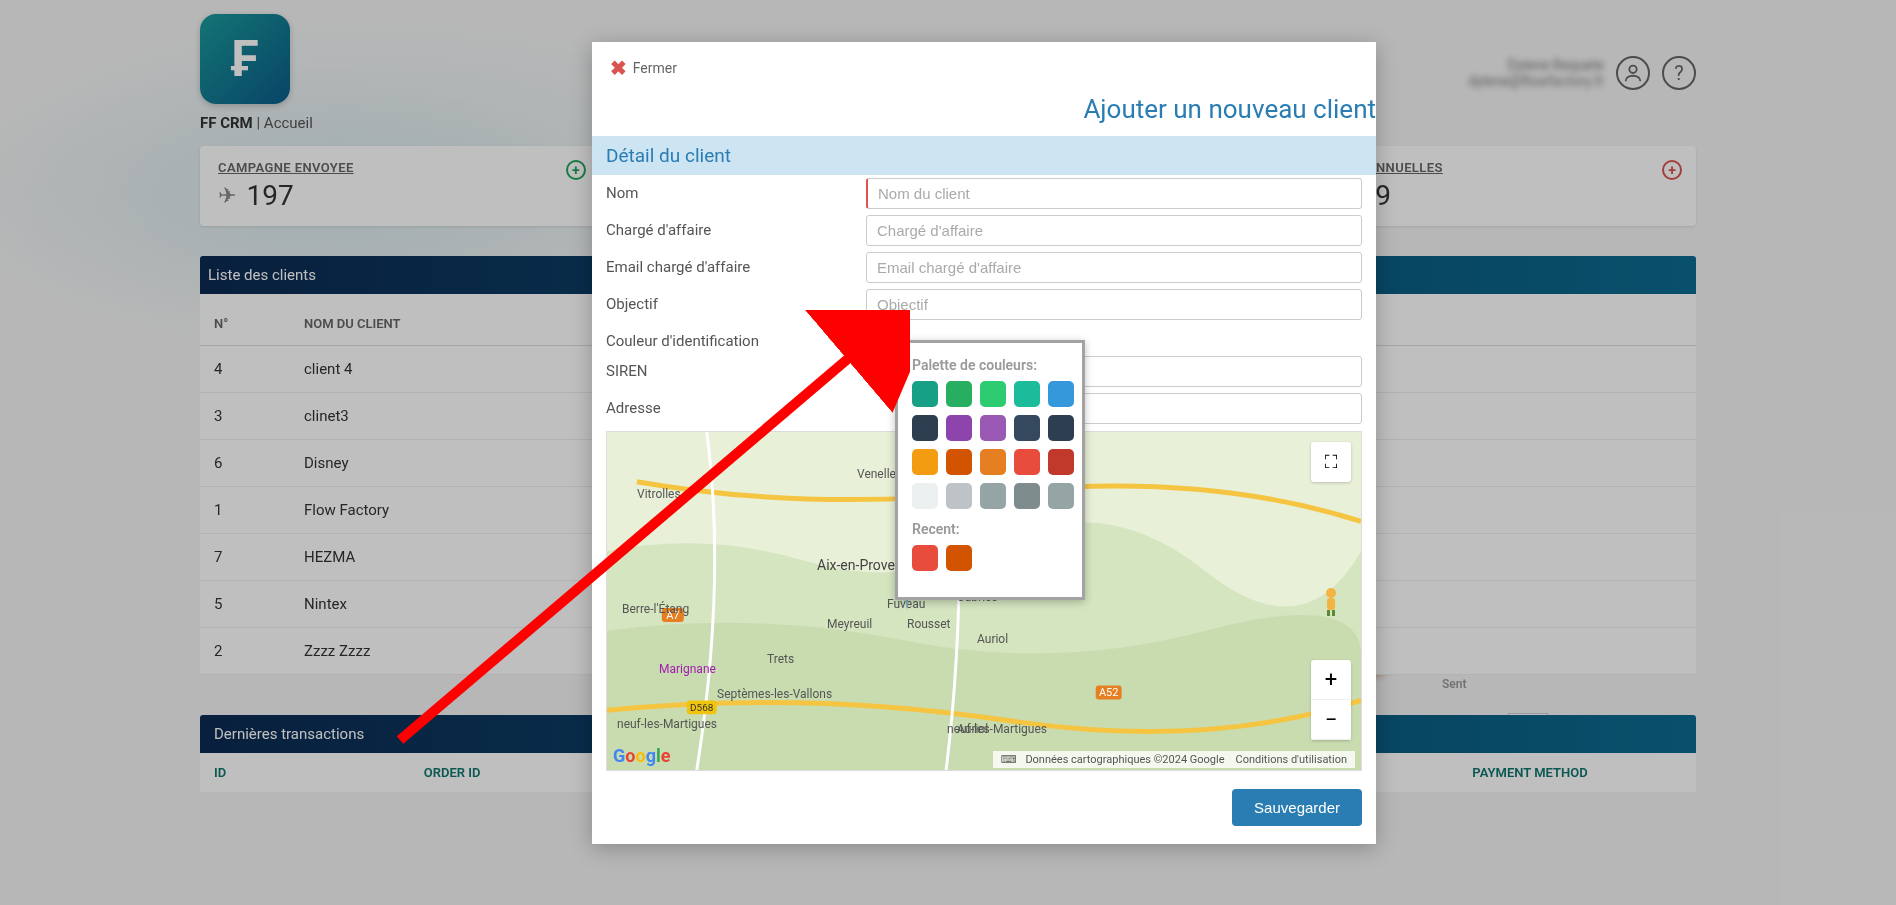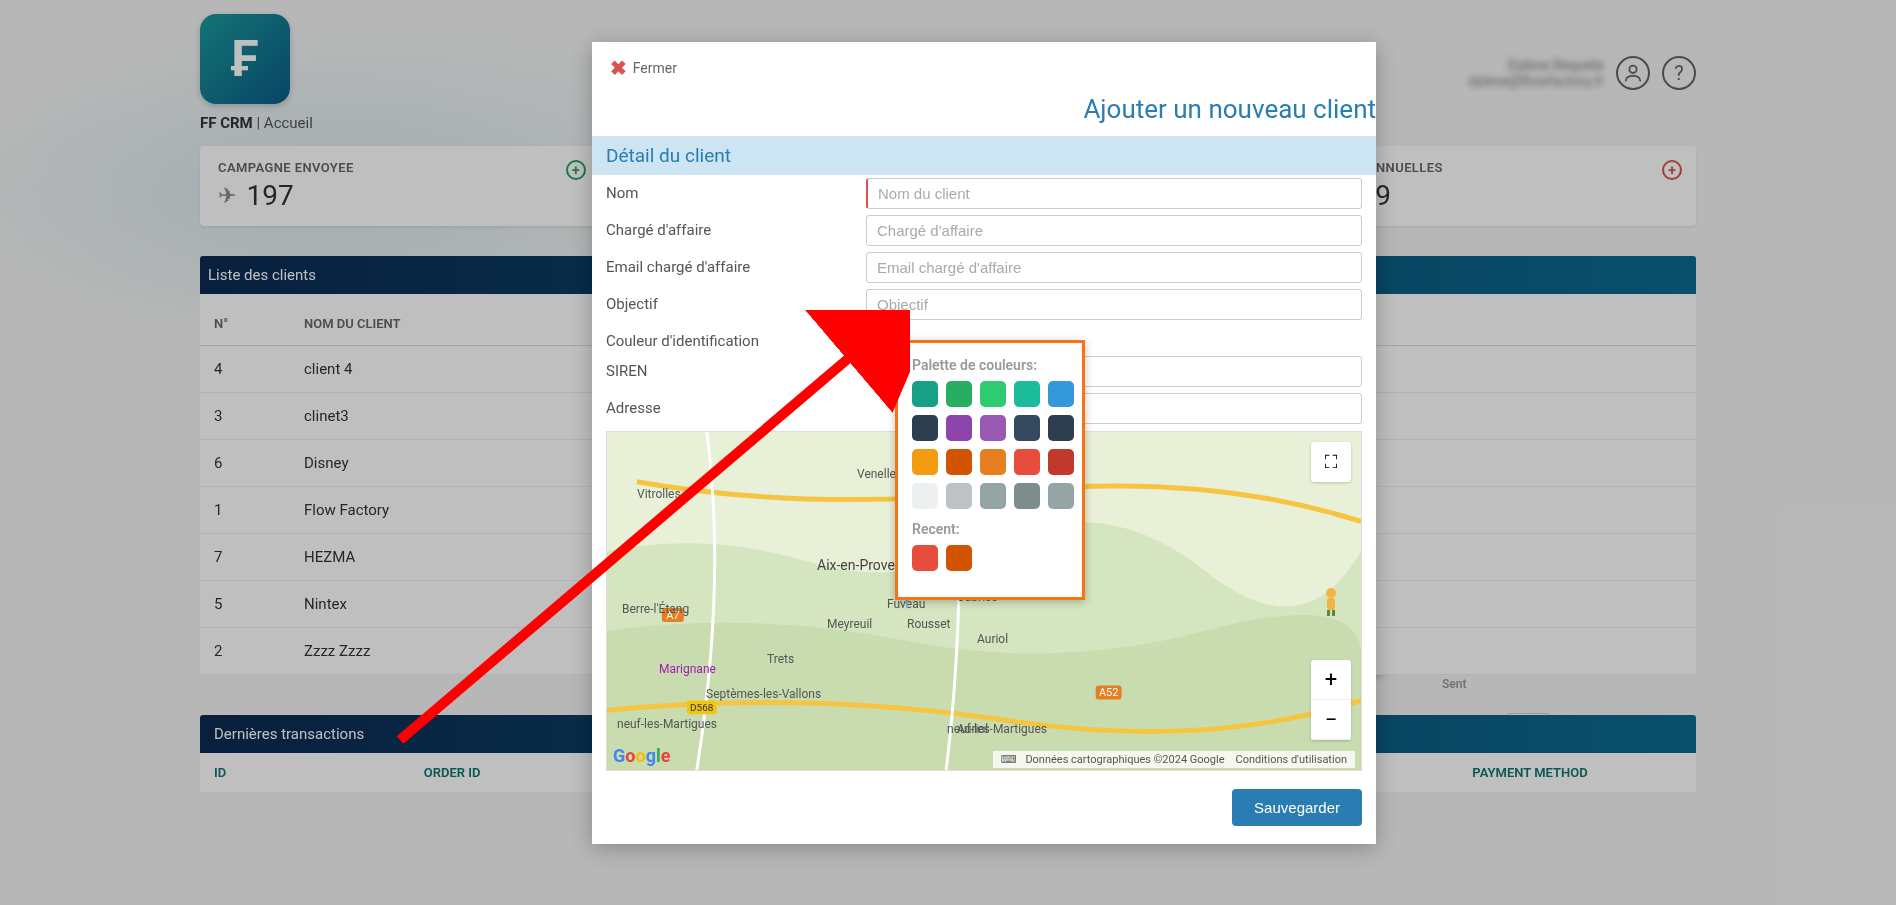--- a/index.html
+++ b/index.html
@@ -19,21 +19,21 @@
 .logo-box { width: 90px; height: 90px; border-radius: 16px; background: linear-gradient(135deg, #1a9b9b, #0b5b8a); display: flex; align-items: center; justify-content: center; color: #fff; font-size: 50px; font-weight: bold; box-shadow: 0 2px 6px rgba(0,0,0,0.2); }
 .brand-row { margin-top: 10px; color: #555; font-size: 15px; }
 .brand-row b { color: #333; }
 .userinfo { margin-left: auto; display: flex; align-items: center; gap: 12px; }
 .user-meta { text-align: right; font-size: 14px; color: #777; filter: blur(3px); }
 .avatar-circle, .help-circle { width: 34px; height: 34px; border: 2px solid #666; border-radius: 50%; display: flex; align-items: center; justify-content: center; font-size: 20px; color: #666; }
 
 
 .stats { display: flex; gap: 14px; margin-top: 14px; }
 .stat-card { flex: 1; background: #fff; border-radius: 4px; box-shadow: 0 1px 3px rgba(0,0,0,0.1); padding: 14px 18px; position: relative; }
-.stat-label { font-size: 13px; color: #666; font-weight: 600; letter-spacing: 0.4px; }
+.stat-label { font-size: 13px; color: #666; font-weight: 600; letter-spacing: 0.4px; text-decoration: underline; }
 .stat-value { font-size: 28px; color: #333; margin-top: 4px; display: flex; align-items: center; gap: 10px; }
 .stat-icon { font-size: 22px; color: #888; }
 .stat-badge { position: absolute; top: 14px; right: 14px; width: 20px; height: 20px; border-radius: 50%; border: 2px solid; display: flex; align-items: center; justify-content: center; font-size: 14px; font-weight: bold; }
 .badge-green { color: #22a45d; border-color: #22a45d; }
 .badge-red { color: #d9534f; border-color: #d9534f; }
 
 
 .panel-bar { background: linear-gradient(90deg, #0b2a52, #0b6b90); color: #fff; padding: 10px 8px; font-size: 15px; margin-top: 30px; border-radius: 3px 3px 0 0; }
 .table { width: 100%; background: #fff; border-collapse: collapse; font-size: 15px; color: #333; }
 .table th { text-align: left; padding: 22px 14px 14px; color: #666; font-weight: 600; font-size: 13px; border-bottom: 1px solid #ddd; }
@@ -77,21 +77,21 @@
 .map-logo span { font-weight: bold; }
 .map-controls { position: absolute; right: 10px; top: 10px; width: 40px; height: 40px; background: #fff; border-radius: 3px; box-shadow: 0 1px 3px rgba(0,0,0,0.2); display: flex; align-items: center; justify-content: center; font-size: 18px; }
 .map-pegman { position: absolute; right: 10px; top: 150px; width: 40px; height: 40px; display: flex; align-items: center; justify-content: center; font-size: 26px; }
 .map-zoom { position: absolute; right: 10px; bottom: 30px; width: 40px; background: #fff; border-radius: 3px; box-shadow: 0 1px 3px rgba(0,0,0,0.2); }
 .map-zoom div { height: 40px; display: flex; align-items: center; justify-content: center; font-size: 22px; border-bottom: 1px solid #eee; }
 .map-pin { position: absolute; left: 280px; top: 140px; font-size: 32px; color: #d9534f; }
 .modal-footer { padding: 18px 14px; display: flex; justify-content: flex-end; }
 .btn-save { background: #2a7db3; color: #fff; border: none; padding: 10px 22px; border-radius: 4px; font-size: 15px; cursor: pointer; }
 
 
-.color-popover { position: absolute; left: 895px; top: 340px; width: 190px; background: #fff; border: 3px solid #f97316; box-shadow: 0 2px 8px rgba(0,0,0,0.25); padding: 14px; z-index: 70; }
+.color-popover { position: absolute; left: 895px; top: 340px; width: 190px; background: #fff; border: 3px solid #a3a3a3; box-shadow: 0 2px 8px rgba(0,0,0,0.25); padding: 14px; z-index: 70; }
 .pop-label { color: #999; font-size: 14px; font-weight: 600; margin-bottom: 8px; }
 .color-grid { display: grid; grid-template-columns: repeat(5, 26px); gap: 8px; margin-bottom: 12px; }
 .color-cell { width: 26px; height: 26px; border-radius: 5px; cursor: pointer; }
 
 
 .arrow { position: absolute; left: 370px; top: 310px; width: 540px; height: 440px; z-index: 80; pointer-events: none; }
 </style>
 </head>
 <body>
 
@@ -298,21 +298,21 @@
       <div style="position:absolute;left:210px;top:125px;font-size:14px;color:#444">Aix-en-Provence</div>
       <div style="position:absolute;left:15px;top:170px;font-size:12px;color:#555">Berre-l'Étang</div>
       <div style="position:absolute;left:280px;top:165px;font-size:12px;color:#555">Fuveau</div>
       <div style="position:absolute;left:350px;top:158px;font-size:12px;color:#555">Cabriès</div>
       <div style="position:absolute;left:220px;top:185px;font-size:12px;color:#555">Meyreuil</div>
       <div style="position:absolute;left:300px;top:185px;font-size:12px;color:#555">Rousset</div>
       <div style="position:absolute;left:30px;top:55px;font-size:12px;color:#555">Vitrolles</div>
       <div style="position:absolute;left:52px;top:230px;font-size:12px;color:#a21caf">Marignane</div>
       <div style="position:absolute;left:160px;top:220px;font-size:12px;color:#555">Trets</div>
       <div style="position:absolute;left:370px;top:200px;font-size:12px;color:#555">Auriol</div>
-      <div style="position:absolute;left:99px;top:255px;font-size:12px;color:#555">Septèmes-les-Vallons</div>
+      <div style="position:absolute;left:110px;top:255px;font-size:12px;color:#555">Septèmes-les-Vallons</div>
       <div style="position:absolute;left:10px;top:285px;font-size:12px;color:#555">neuf-les-Martigues</div>
       <div style="position:absolute;left:340px;top:290px;font-size:12px;color:#555">neuf-les-Martigues</div>
       <div style="position:absolute;left:350px;top:290px;font-size:12px;color:#555">Auriol</div>
       <div class="map-pin">📍</div>
       <div class="map-controls">⛶</div>
       <div class="map-pegman">
         <svg width="26" height="30" viewBox="0 0 26 30">
             <circle cx="13" cy="6" r="5" fill="#f5b342"></circle>
             <rect x="9" y="11" width="8" height="12" rx="3" fill="#f5b342"></rect>
             <rect x="9" y="23" width="3" height="6" fill="#5a8a3a"></rect>

